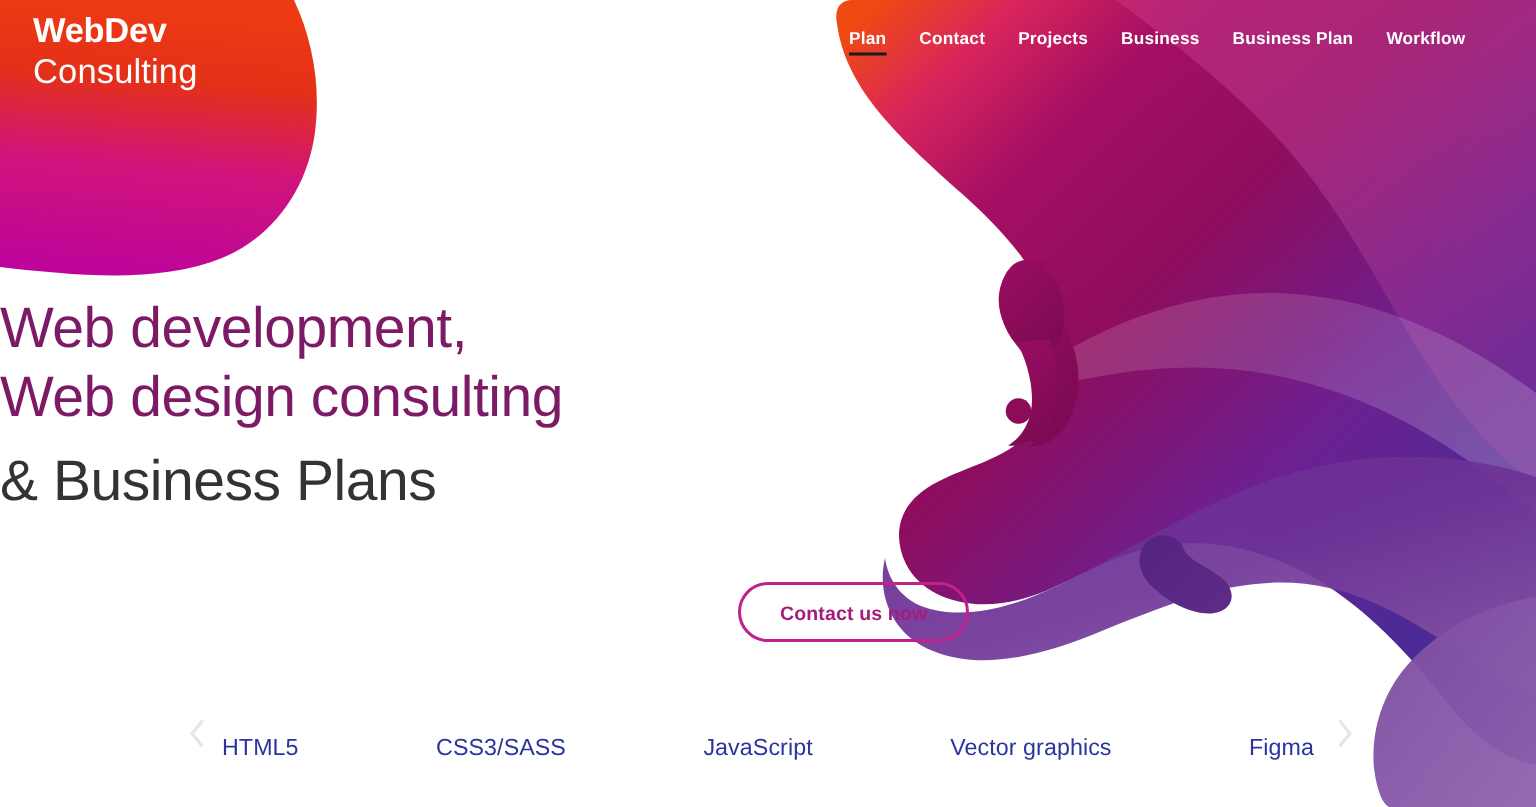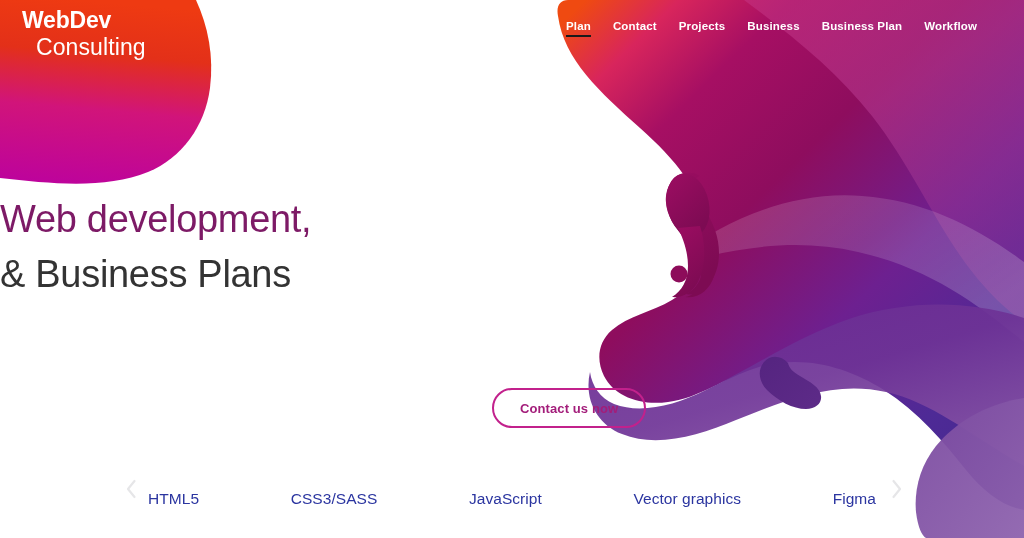--- a/index.html
+++ b/index.html
@@ -43,21 +43,20 @@
     font-weight: 700;
     letter-spacing: -0.2px;
     display: block;
   }
   .logo-line2 {
     font-size: 23px;
     font-weight: 300;
     letter-spacing: 0.1px;
     display: block;
     margin-top: 2px;
-    margin-left: 14px;
   }
 
   
   .nav {
     position: absolute;
     top: 20px;
     left: 566px;
     z-index: 6;
     display: flex;
     align-items: center;
@@ -348,20 +347,21 @@
     <a class="nav-item active" href="#">Plan</a>
     <a class="nav-item" href="#">Contact</a>
     <a class="nav-item" href="#">Projects</a>
     <a class="nav-item" href="#">Business</a>
     <a class="nav-item" href="#">Business Plan</a>
     <a class="nav-item" href="#">Workflow</a>
   </nav>
 
   <div class="hero">
     <div class="hero-line l1">Web development,</div>
+    <div class="hero-line l2">Web design consulting</div>
     <div class="hero-line l3">&amp; Business Plans</div>
   </div>
 
   <div class="cta-wrap">
     <button class="cta">Contact us now</button>
   </div>
 
   <div class="carousel">
 
     <div class="carousel-arrow prev">

